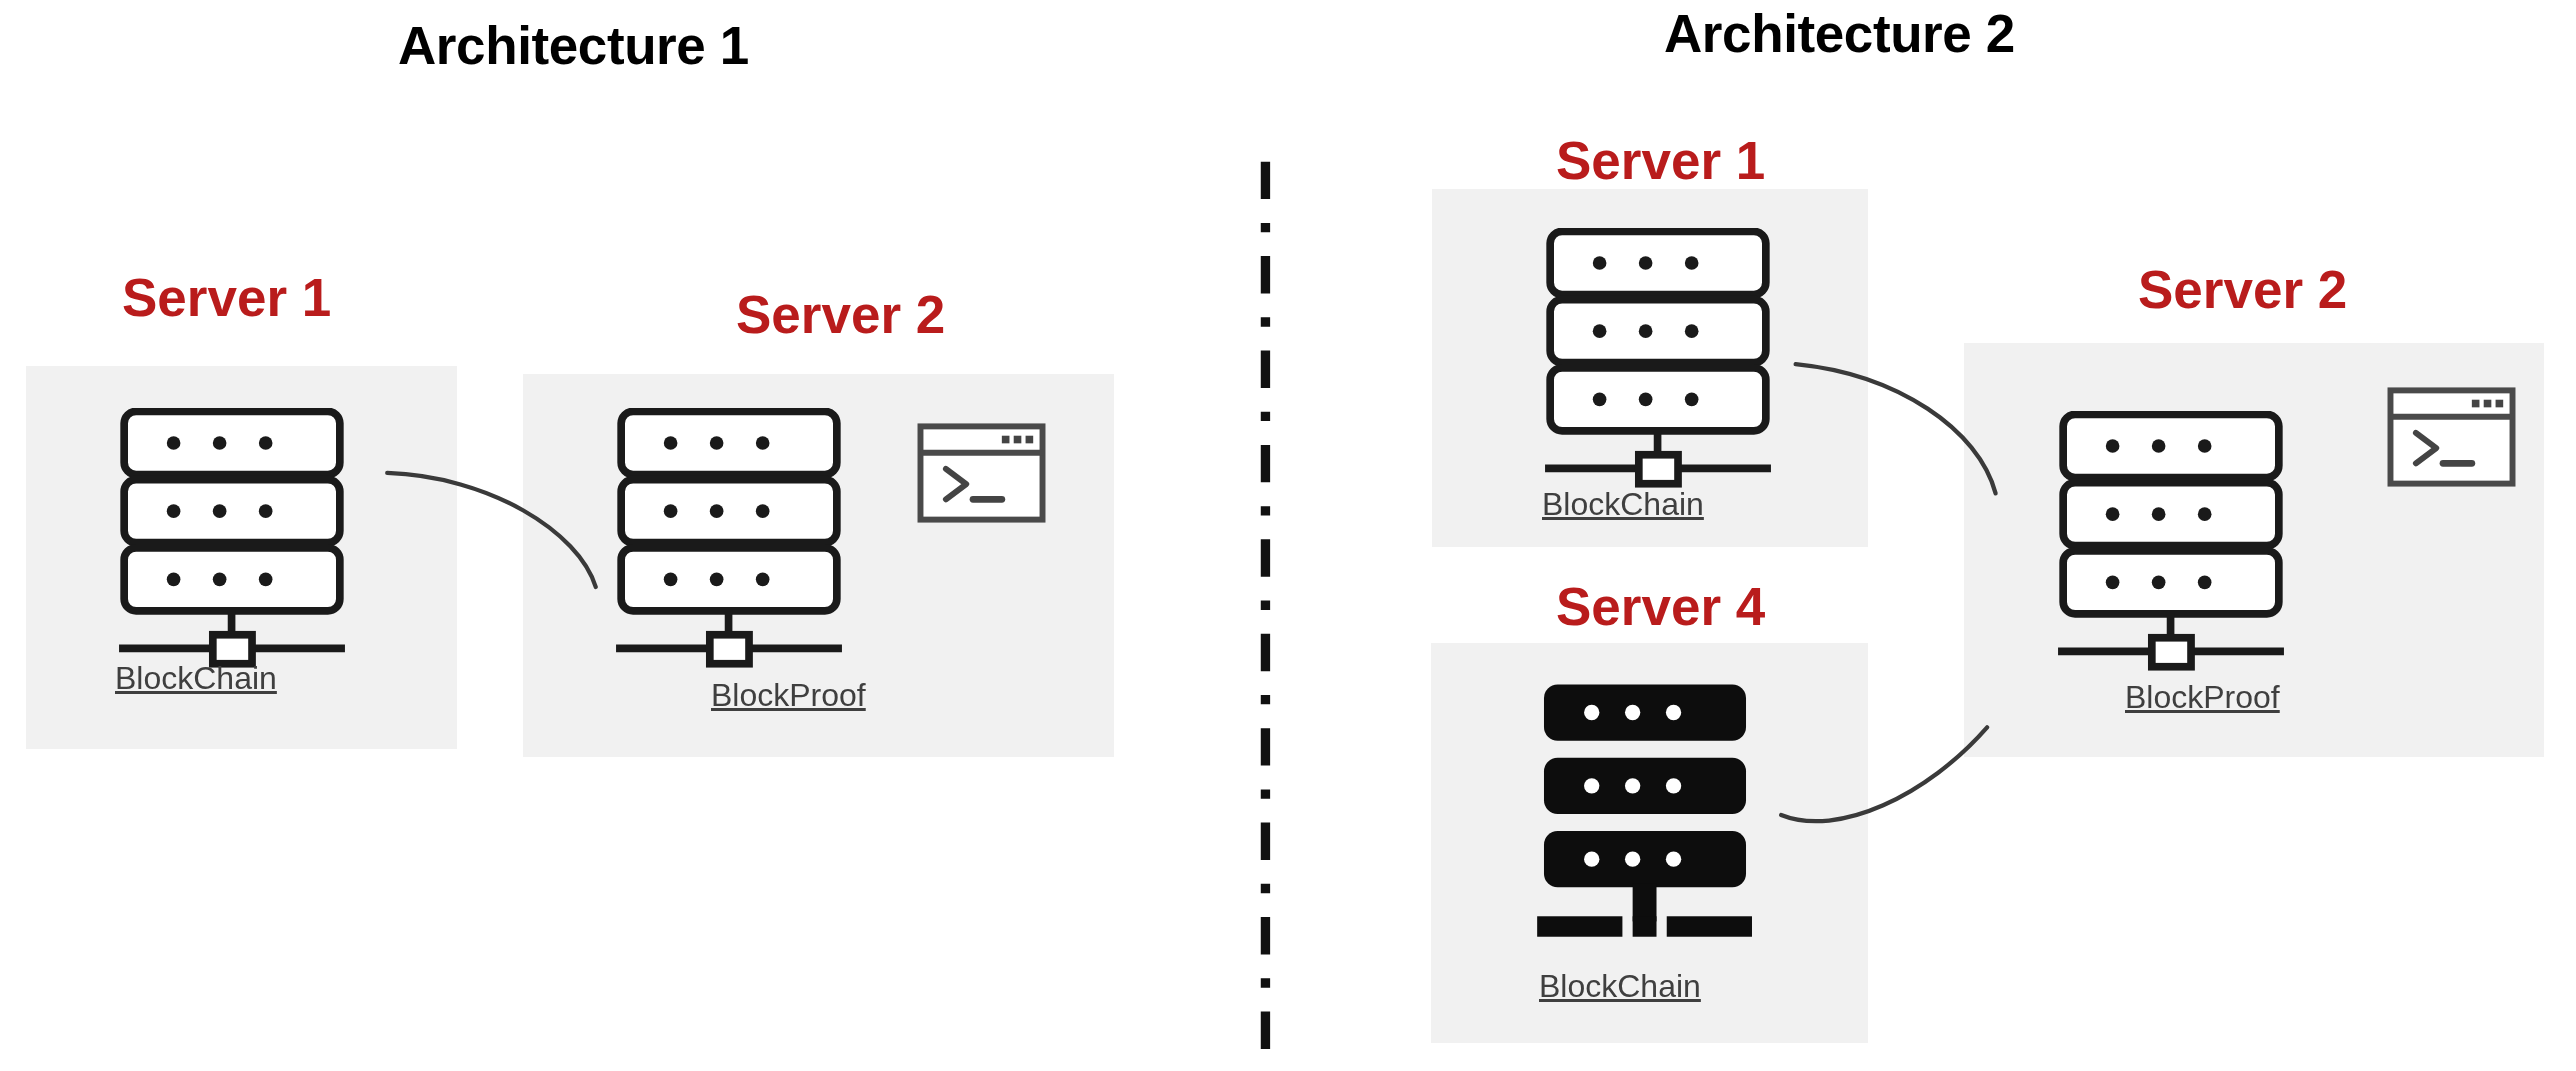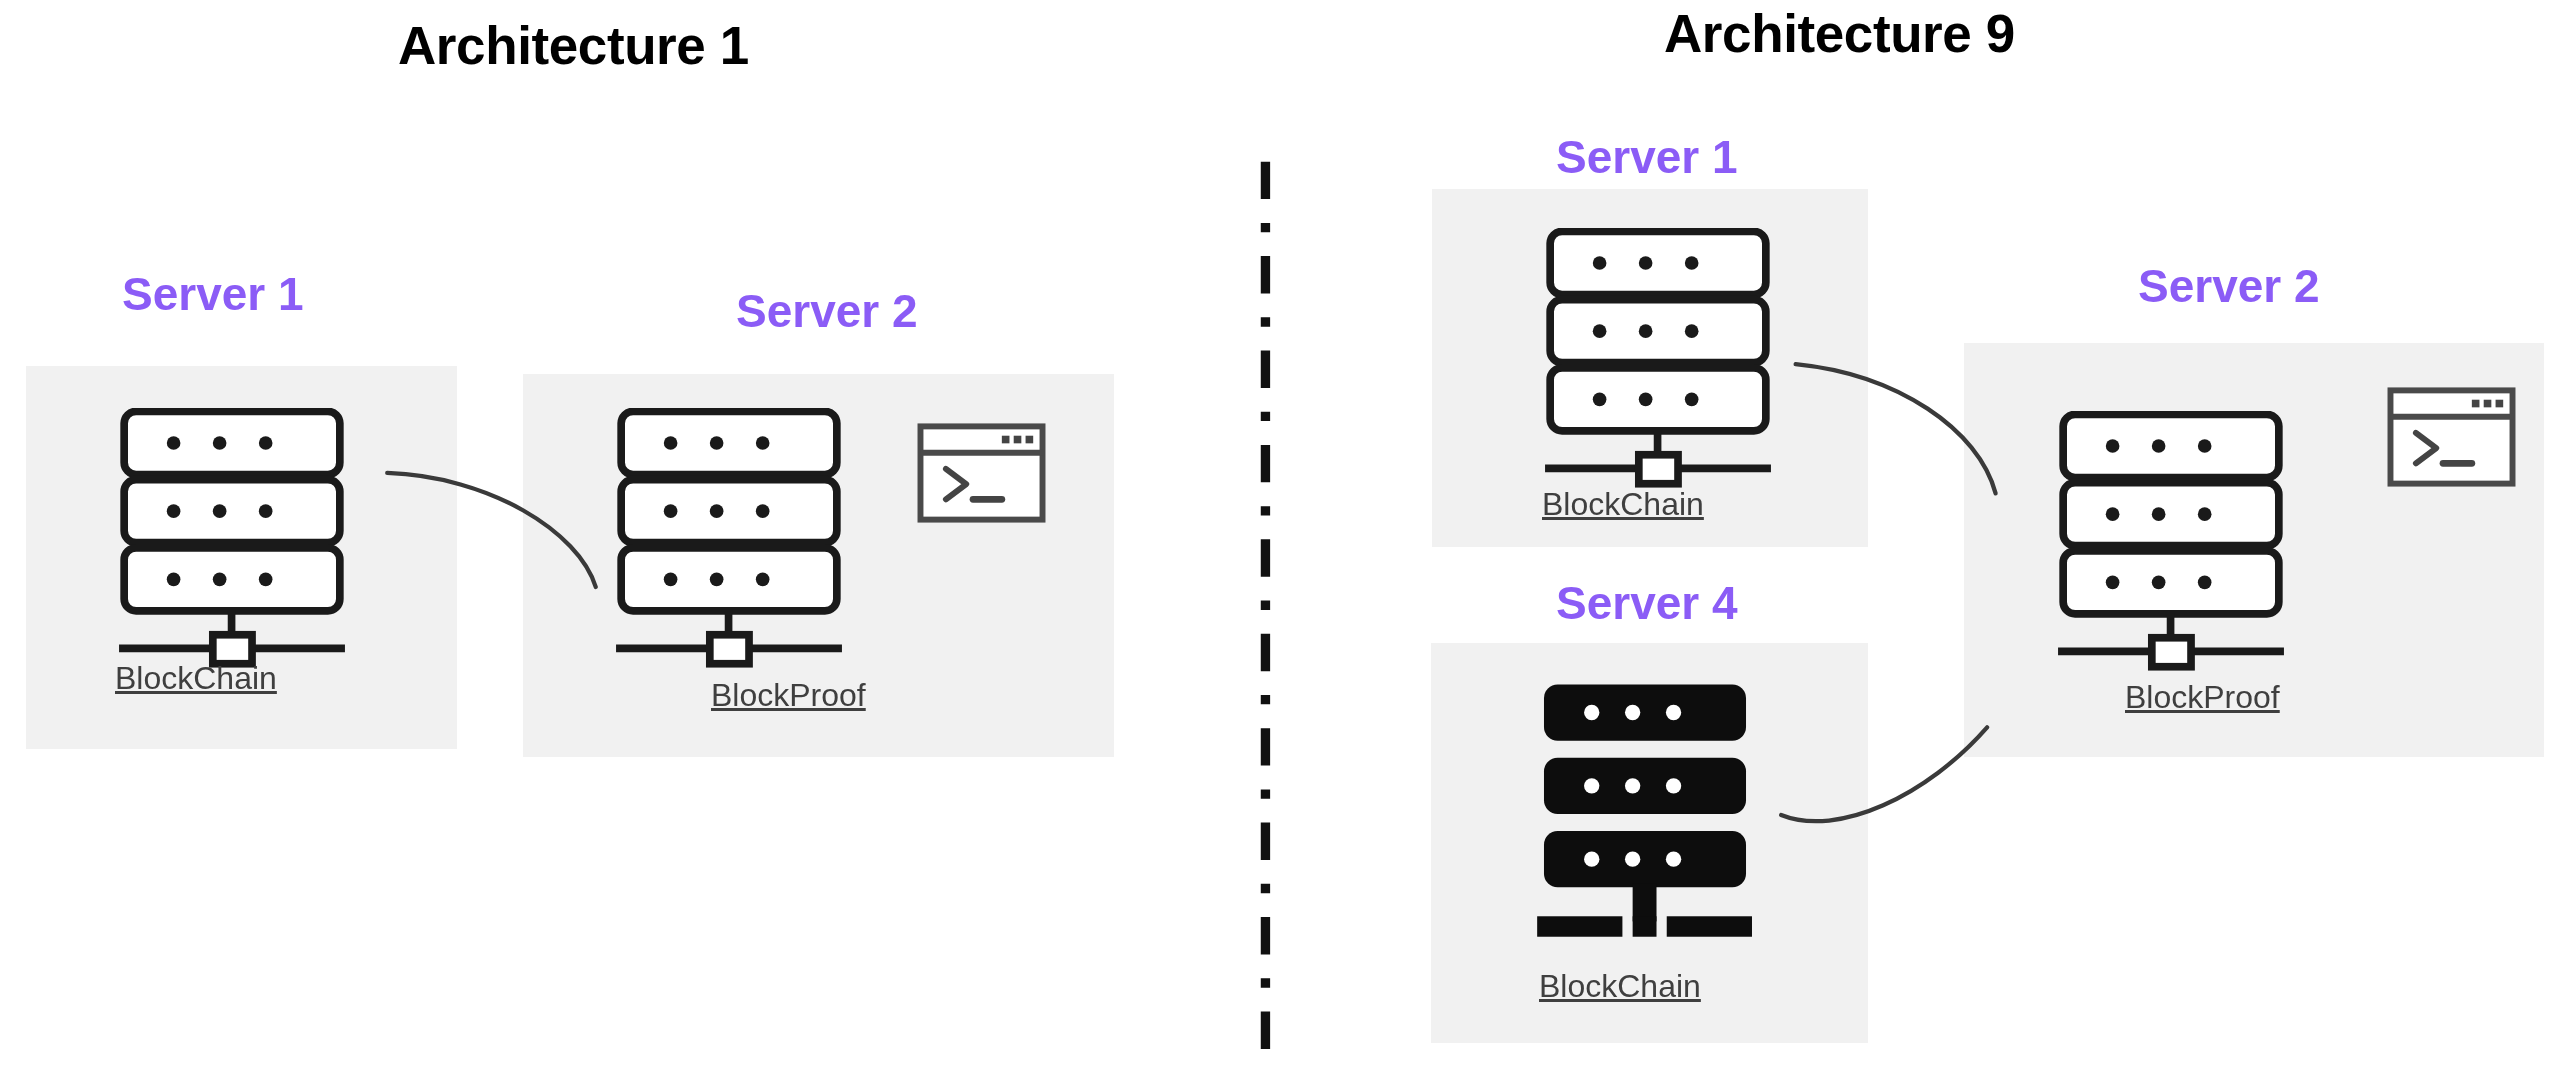--- a/index.html
+++ b/index.html
@@ -31,23 +31,23 @@
     font-size: 53px;
     font-weight: bold;
     color: #000000;
     letter-spacing: -0.4px;
     white-space: nowrap;
     line-height: 1;
   }
 
   .server-title {
     position: absolute;
-    font-size: 46px;
+    font-size: 53px;
     font-weight: bold;
-    color: #8b5cf6;
+    color: #b91c1c;
     white-space: nowrap;
     line-height: 1;
   }
 
   .node-caption {
     position: absolute;
     font-size: 32px;
     font-weight: normal;
     color: #3f3f3f;
     white-space: nowrap;
@@ -192,21 +192,21 @@
           <line x1="66" y1="90" x2="100" y2="90" stroke="#444444" stroke-width="8" stroke-linecap="round"></line>
         </svg></div>
     </div>
 
   <div id="labels">
       <div class="arch-title" style="left: 398px; top: 19px;">Architecture 1</div>
       <div class="server-title" style="left: 122px; top: 271px;">Server 1</div>
       <div class="node-caption" style="left: 115px; top: 662px; color: rgb(63, 63, 63);">BlockChain</div>
       <div class="server-title" style="left: 736px; top: 288px;">Server 2</div>
       <div class="node-caption" style="left: 711px; top: 679px; color: rgb(63, 63, 63);">BlockProof</div>
-      <div class="arch-title" style="left: 1664px; top: 6.8px;">Architecture 9</div>
+      <div class="arch-title" style="left: 1664px; top: 6.8px;">Architecture 2</div>
       <div class="server-title" style="left: 1556px; top: 134px;">Server 1</div>
       <div class="node-caption" style="left: 1542px; top: 488px; color: rgb(63, 63, 63);">BlockChain</div>
       <div class="server-title" style="left: 1556px; top: 580px;">Server 4</div>
       <div class="node-caption" style="left: 1539px; top: 970px; color: rgb(63, 63, 63);">BlockChain</div>
       <div class="server-title" style="left: 2138px; top: 263px;">Server 2</div>
       <div class="node-caption" style="left: 2125px; top: 681px; color: rgb(63, 63, 63);">BlockProof</div>
     </div>
 
 </div>
 

